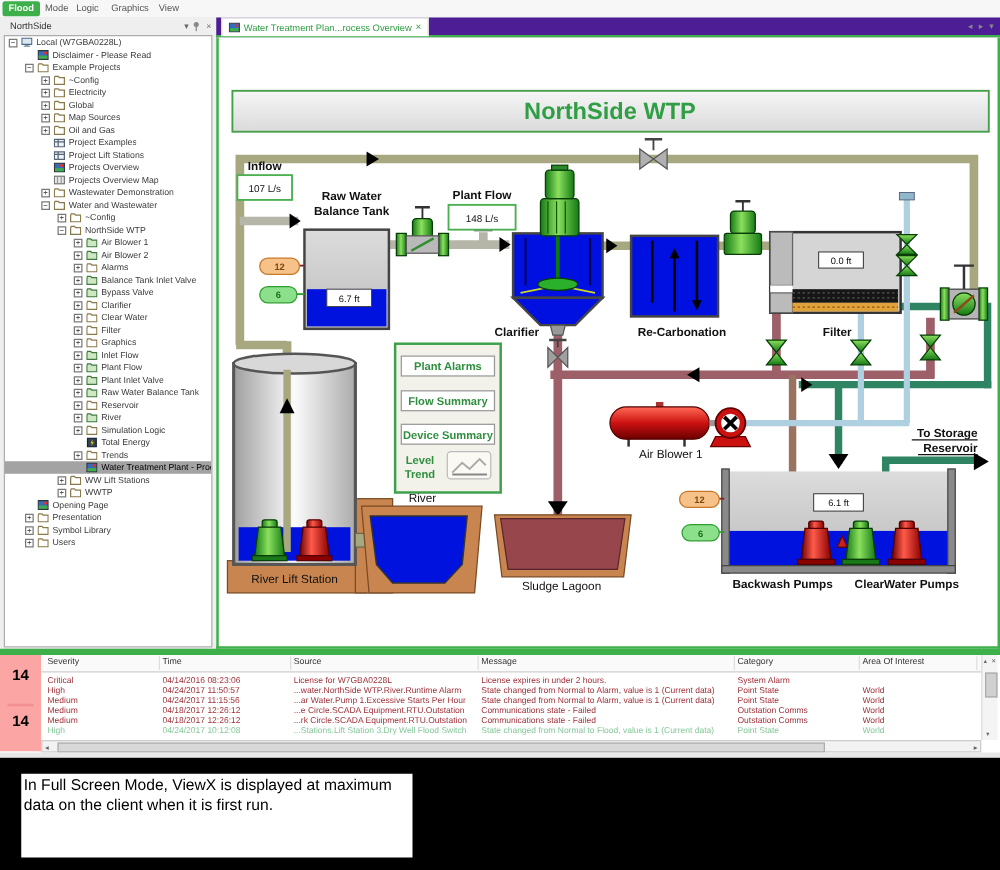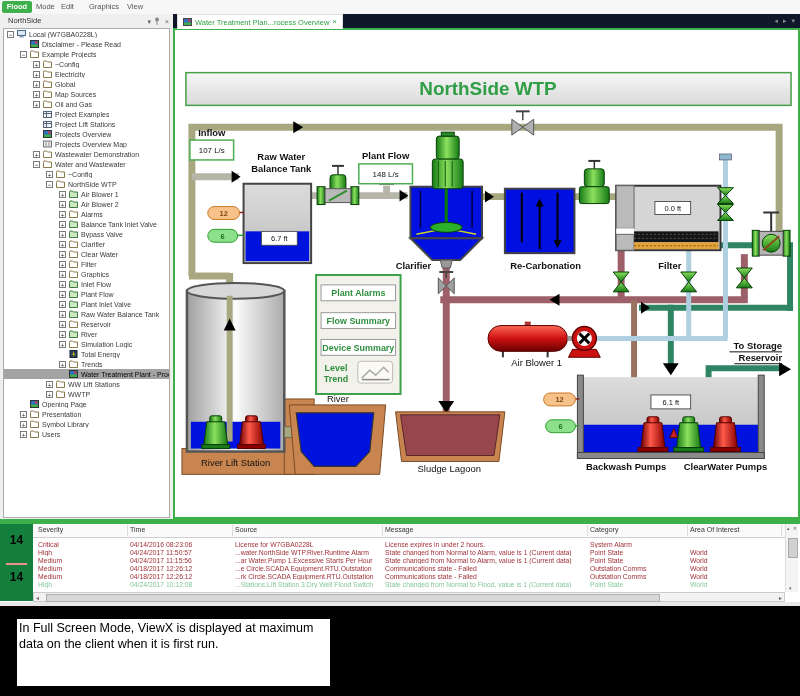--- a/index.html
+++ b/index.html
@@ -16,30 +16,30 @@
   .sb-ico{position:absolute;top:3px;font-size:7px;color:#666;line-height:9px}
   .tree{position:absolute;left:3px;top:14px;width:165px;height:488px;background:#fff;border:1px solid #acacac;overflow:hidden}
   .trow{height:10px;display:flex;align-items:center;font-size:7px;color:#3a3a3a;white-space:nowrap}
   .trow.sel{background:#a3a3a3;color:#000}
   .exp{width:7px;height:7px;box-sizing:border-box;border:1px solid #7a7a7a;background:#fff;font:6px/5px "DejaVu Sans Mono",monospace;text-align:center;color:#333;flex:0 0 auto;margin-right:3px}
   .expsp{width:7px;flex:0 0 auto;margin-right:3px}
   .ticon{width:9px;height:8px;flex:0 0 auto;margin-right:3px}
   .tlabel{overflow:hidden}
   .tree-hscroll{position:absolute;left:4px;top:505px;width:163px;height:9px;background:#f0f0f0;border:1px solid #c9c9c9;box-sizing:border-box;display:flex;align-items:center;justify-content:space-between;font-size:5px;color:#666;padding:0 2px}
   
-  .tabbar{position:absolute;left:173px;top:14px;width:627px;height:16px;background:#0f172a;border-bottom:2px solid #3eb049;box-sizing:border-box}
+  .tabbar{position:absolute;left:173px;top:14px;width:627px;height:16px;background:#4c1d95;border-bottom:2px solid #3eb049;box-sizing:border-box}
   .tab{position:absolute;left:4px;top:0;height:14px;background:#fff;border:1px solid #e0e0e0;border-bottom:none;display:flex;align-items:center;padding:0 5px;gap:3px}
   .tab-title{font-size:7.5px;color:#2f9e44}
   .tab-close{color:#2f9e44;font-size:8px;line-height:8px}
   .tab-nav{position:absolute;right:5px;top:3px;font-size:7px;color:#888;display:flex;gap:5px}
   
   .canvas{position:absolute;left:173px;top:30px;width:627px;height:489px;box-sizing:border-box;border:2px solid #3eb049;border-top:none;background:#fff}
   
   .alarm-accent{position:absolute;left:0;top:519px;width:800px;height:5px;background:#3eb049}
-  .badge{position:absolute;left:0;top:524px;width:33px;height:77px;background:#15803d;color:#000;font-weight:bold;font-size:12px;text-align:center}
+  .badge{position:absolute;left:0;top:524px;width:33px;height:77px;background:#fca5a5;color:#000;font-weight:bold;font-size:12px;text-align:center}
   .badge .n1{position:absolute;left:0;width:33px;top:9px}
   .badge .n2{position:absolute;left:0;width:33px;top:46px}
   .badge .div{position:absolute;left:6px;top:39px;width:21px;height:2px;background:#f29090}
   .alarms{position:absolute;left:33px;top:524px;width:752px;height:68px;background:#fff;overflow:hidden}
   .ahead{position:absolute;left:0;top:0;width:752px;height:13px;background:#fafafa;border-bottom:1px solid #cfcfcf;font-size:7px;color:#333}
   .ahead span{position:absolute;top:2px;white-space:nowrap}
   .hsep{position:absolute;top:1px;height:11px;width:1px;background:#ddd}
   .arow{position:absolute;left:0;width:752px;height:8px;font-size:6.8px;color:#9e2f38;white-space:nowrap}
   .arow span{position:absolute;top:0;overflow:hidden}
   .arow.acked{color:#86c79a}
@@ -55,21 +55,21 @@
   text{font-family:"Liberation Sans",sans-serif}
 </style>
 </head>
 <body>
 
 <div class="app">
 
   <div class="menubar">
     <div class="menu-file">Flood</div>
     <span class="menu-item" style="left:36px">Mode</span>
-    <span class="menu-item" style="left:61px">Edit</span>
+    <span class="menu-item" style="left:61px">Logic</span>
     <span class="menu-item" style="left:89px">Graphics</span>
     <span class="menu-item" style="left:127px">View</span>
   </div>
 
   <div class="sidebar">
     <div class="sb-head">
       <span class="sb-title">NorthSide</span>
       <span class="sb-ico" style="right:22px">▾</span>
       <span class="sb-ico" style="right:13px">
           <svg width="6" height="8">

